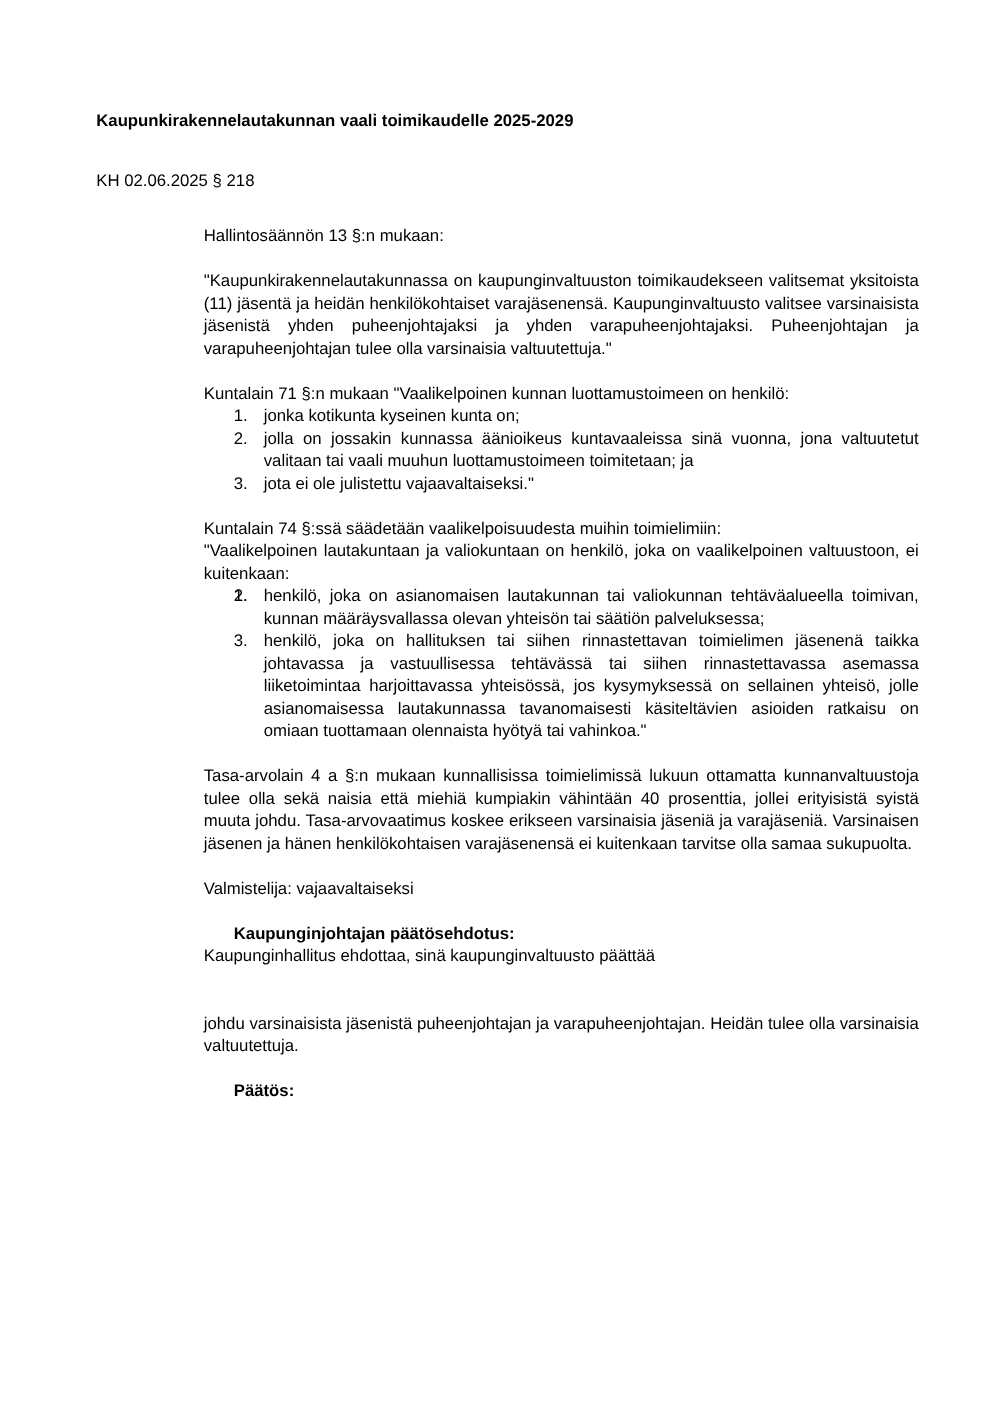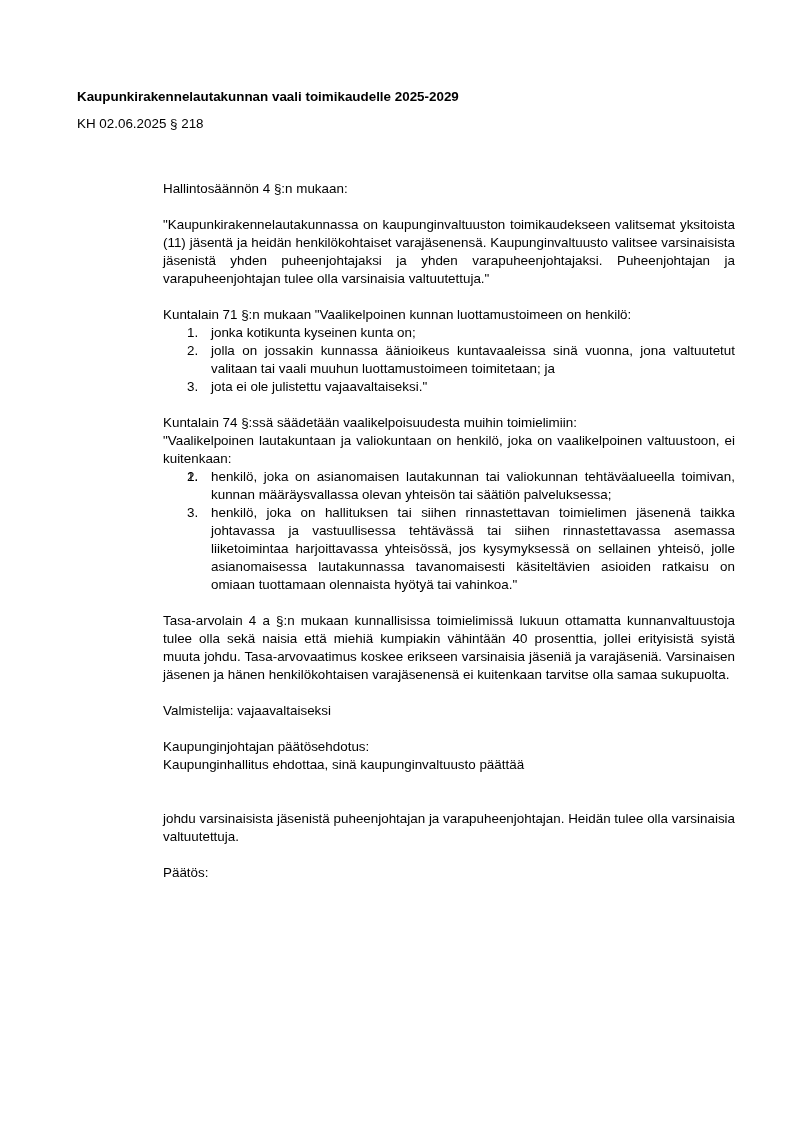--- a/index.html
+++ b/index.html
@@ -26,21 +26,21 @@
     .title {
       position: absolute;
       left: 77px;
       top: 88px;
       font-weight: bold;
       font-size: 13.4px;
     }
     .ref {
       position: absolute;
       left: 77px;
-      top: 115px;
+      top: 136px;
     }
     .body {
       position: absolute;
       left: 163px;
       top: 180px;
       width: 572px;
     }
     .p {
       margin: 0;
       text-align: justify;
@@ -54,34 +54,34 @@
     ol li {
       position: relative;
       padding-left: 48px;
       text-align: justify;
     }
     ol li .num {
       position: absolute;
       left: 24px;
       top: 0;
     }
-    .bold { font-weight: normal; }
+    .bold { font-weight: bold; margin-left: 24px; }
   </style>
 </head>
 <body>
 
 <div class="page">
 
   <div class="title">Kaupunkirakennelautakunnan vaali toimikaudelle 2025-2029</div>
 
   <div class="ref">KH 02.06.2025 § 218</div>
 
   <div class="body">
 
-    <p class="p">Hallintosäännön 4 §:n mukaan:</p>
+    <p class="p">Hallintosäännön 13 §:n mukaan:</p>
     <div class="gap"></div>
     <p class="p">"Kaupunkirakennelautakunnassa on kaupunginvaltuuston toimikaudekseen valitsemat yksitoista (11) jäsentä ja heidän henkilökohtaiset varajäsenensä. Kaupunginvaltuusto valitsee varsinaisista jäsenistä yhden puheenjohtajaksi ja yhden varapuheenjohtajaksi. Puheenjohtajan ja varapuheenjohtajan tulee olla varsinaisia valtuutettuja."</p>
     <div class="gap"></div>
 
     <p class="p">Kuntalain 71 §:n mukaan "Vaalikelpoinen kunnan luottamustoimeen on henkilö:</p>
     <ol>
       <li>
         <span class="num">1.</span>
         <span>jonka kotikunta kyseinen kunta on;</span>
       </li>

